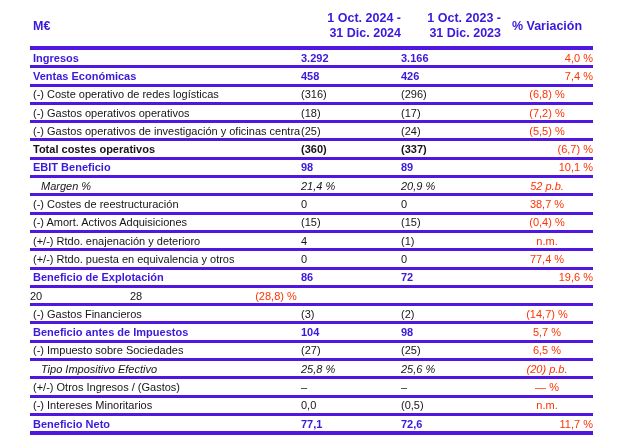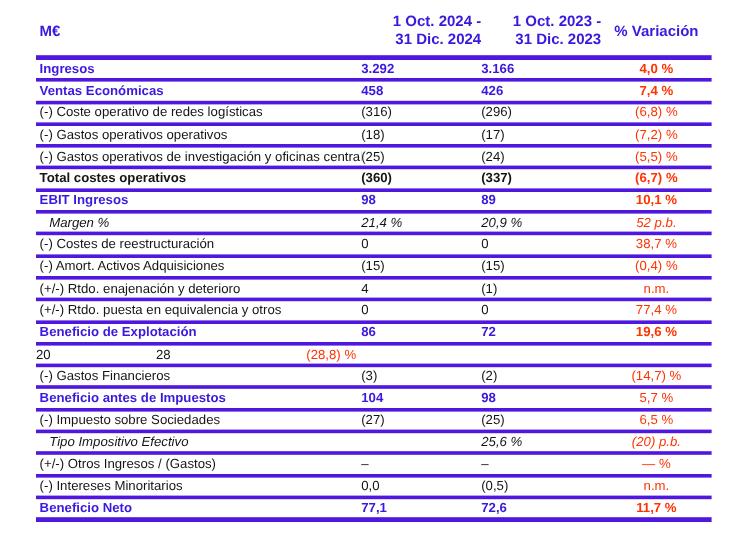--- a/index.html
+++ b/index.html
@@ -36,21 +36,21 @@
   .row.last{border-bottom-width:4px;}
   .row .label{overflow:hidden;}
   .row .num{text-align:left;}
   .row.blue-bold .label,
   .row.blue-bold .num{color:var(--blue);font-weight:bold;}
   .row.black-bold .label,
   .row.black-bold .num{font-weight:bold;}
   .row.italic{font-style:italic;}
   .row.italic .label{padding-left:11px;}
   .var{color:var(--red);}
-  .var.vbold{font-weight:bold;}
+  .var.vbold{font-weight:normal;text-align:right;}
 </style>
 </head>
 <body>
 
 <div class="page">
   <div class="header-row">
     <div class="cell label hdr">M€</div>
     <div class="cell col hdr">
       <span>1 Oct. 2024 -</span>
       <span class="l2">31 Dic. 2024</span>
@@ -92,21 +92,21 @@
         <div class="cell col num">(24)</div>
         <div class="cell col3 var">(5,5) %</div>
       </div>
       <div class="row black-bold">
         <div class="cell label">Total costes operativos</div>
         <div class="cell col num">(360)</div>
         <div class="cell col num">(337)</div>
         <div class="cell col3 var vbold">(6,7) %</div>
       </div>
       <div class="row blue-bold">
-        <div class="cell label">EBIT Ingresos</div>
+        <div class="cell label">EBIT Beneficio</div>
         <div class="cell col num">98</div>
         <div class="cell col num">89</div>
         <div class="cell col3 var vbold">10,1 %</div>
       </div>
       <div class="row italic">
         <div class="cell label">Margen %</div>
         <div class="cell col num">21,4 %</div>
         <div class="cell col num">20,9 %</div>
         <div class="cell col3 var">52 p.b.</div>
       </div>
@@ -158,20 +158,21 @@
         <div class="cell col3 var">5,7 %</div>
       </div>
       <div class="row plain">
         <div class="cell label">(-) Impuesto sobre Sociedades</div>
         <div class="cell col num">(27)</div>
         <div class="cell col num">(25)</div>
         <div class="cell col3 var">6,5 %</div>
       </div>
       <div class="row italic">
         <div class="cell label">Tipo Impositivo Efectivo</div>
+        <div class="cell col num">25,8 %</div>
         <div class="cell col num">25,6 %</div>
         <div class="cell col3 var">(20) p.b.</div>
       </div>
       <div class="row plain">
         <div class="cell label">(+/-) Otros Ingresos / (Gastos)</div>
         <div class="cell col num">–</div>
         <div class="cell col num">–</div>
         <div class="cell col3 var">— %</div>
       </div>
       <div class="row plain">

